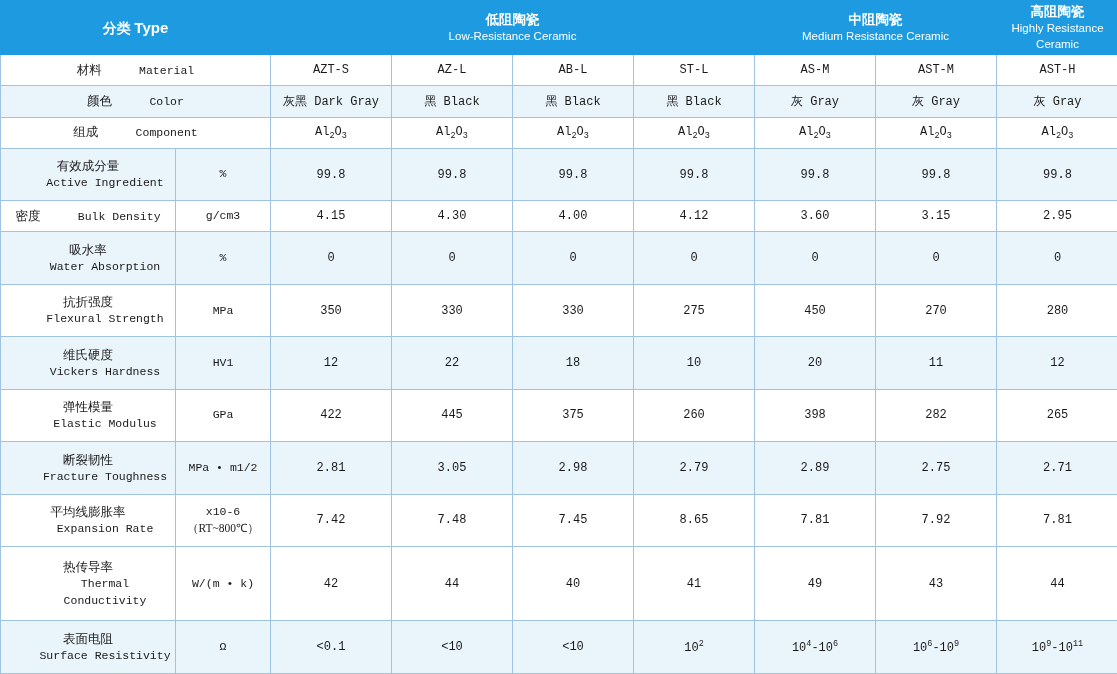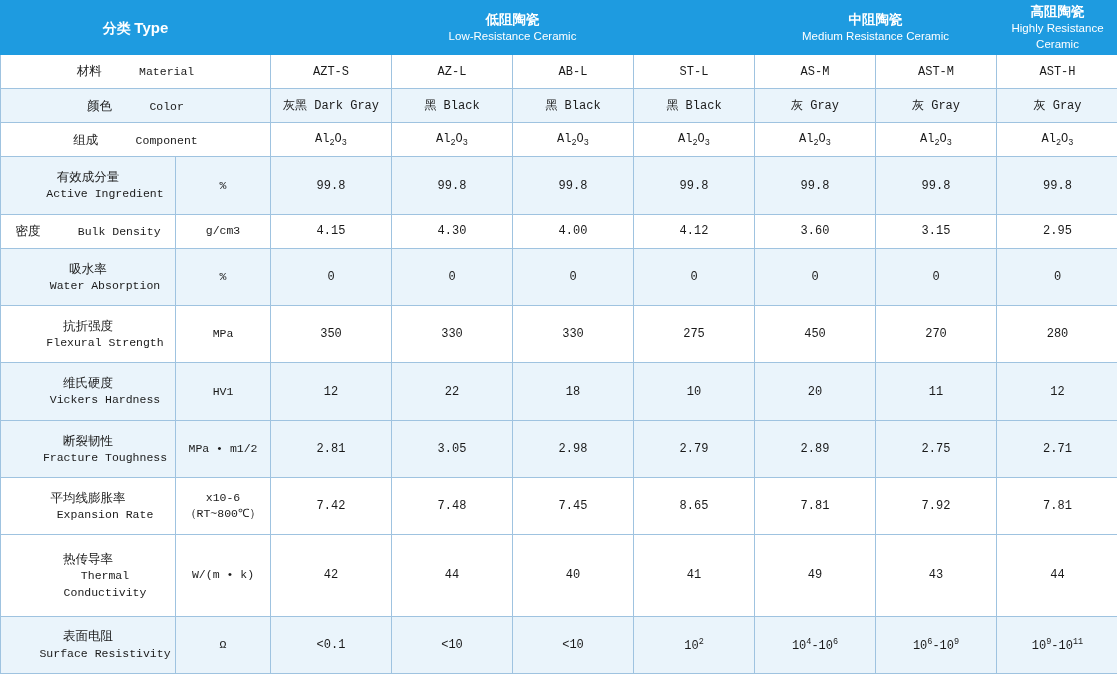--- a/index.html
+++ b/index.html
@@ -72,21 +72,21 @@
   td.label .cn { display: block; font-size: 12.5px; }
   td.label .en { display: block; font-size: 11.5px; font-family: "Liberation Mono", monospace; padding-left: 34px; }
   td.label.inline .cn, td.label.inline .en { display: inline; }
   td.unit {
     font-size: 11.5px;
     text-align: left;
     padding-left: 14px;
     line-height: 1.4;
     font-family: "Liberation Mono", monospace;
   }
-  td.unit .l2 { display: block; }
+  td.unit .l2 { display: block; font-family: Liberation Serif, serif; }
   td.val {
     font-size: 12px;
     font-family: "Liberation Mono", monospace;
   }
   td.matname {
     font-size: 12px;
     font-family: "Liberation Mono", monospace;
   }
   sub, sup { font-size: 8.5px; }
   .colw-label { width: 175px; }
@@ -241,20 +241,34 @@
       <td class="unit">HV1</td>
       <td class="val">12</td>
       <td class="val">22</td>
       <td class="val">18</td>
       <td class="val">10</td>
       <td class="val">20</td>
       <td class="val">11</td>
       <td class="val">12</td>
     </tr>
 
+    <tr class="row-plain">
+      <td class="label">
+        <span class="cn">弹性模量</span>
+        <span class="en">Elastic Modulus</span>
+      </td>
+      <td class="unit">GPa</td>
+      <td class="val">422</td>
+      <td class="val">445</td>
+      <td class="val">375</td>
+      <td class="val">260</td>
+      <td class="val">398</td>
+      <td class="val">282</td>
+      <td class="val">265</td>
+    </tr>
 
     <tr class="row-alt">
       <td class="label">
         <span class="cn">断裂韧性</span>
         <span class="en">Fracture Toughness</span>
       </td>
       <td class="unit">MPa • m1/2</td>
       <td class="val">2.81</td>
       <td class="val">3.05</td>
       <td class="val">2.98</td>

